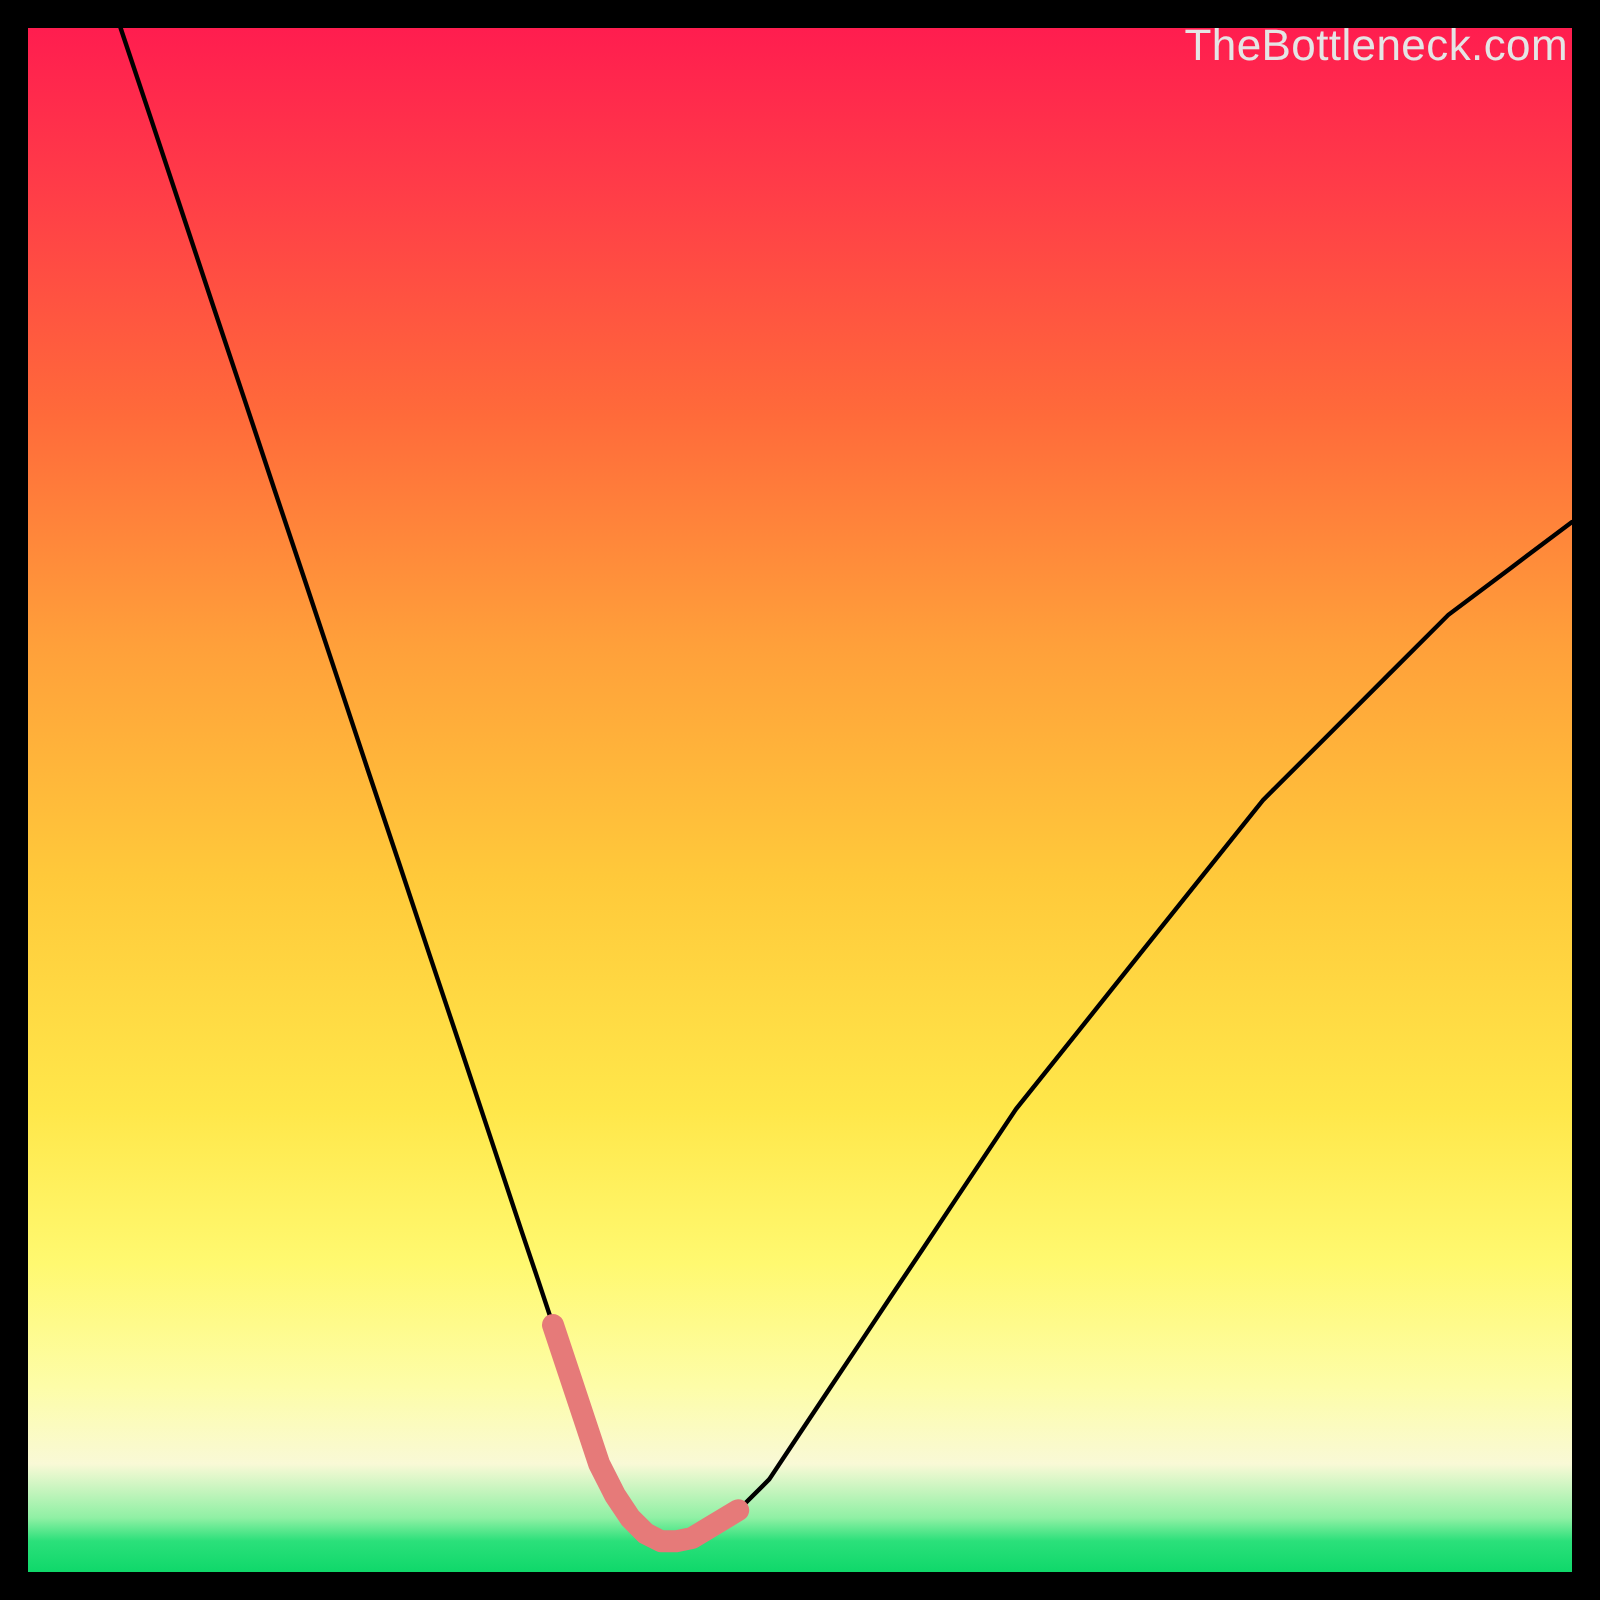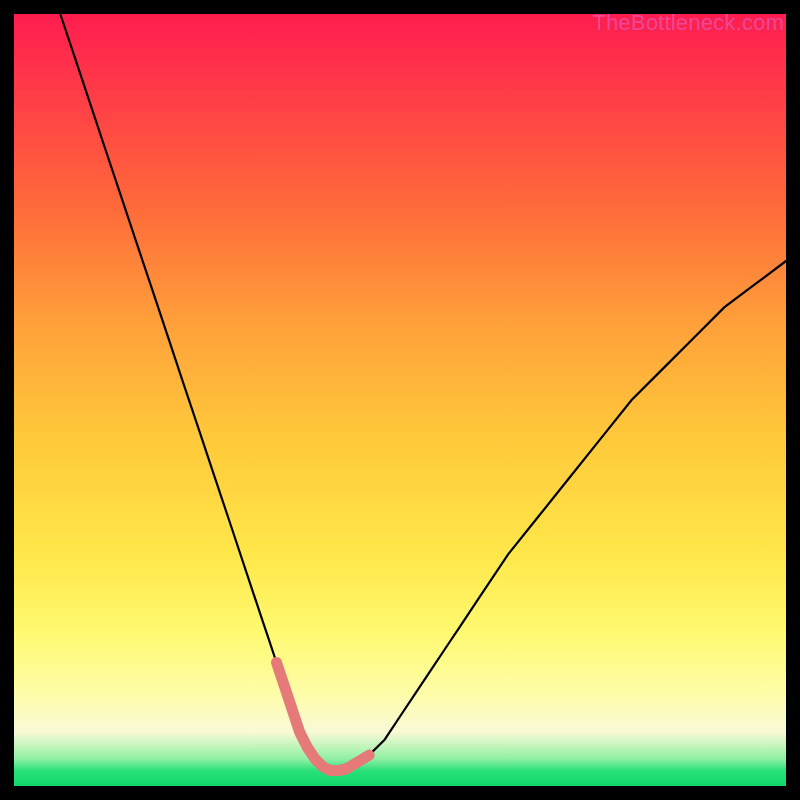--- a/index.html
+++ b/index.html
@@ -39,21 +39,21 @@
       #f9f9d6 93%,
       #8ff0a4 96.5%,
       #2be07a 98%,
       #0fd86a 100%
     );
   }
   .watermark {
     position: absolute;
     top: 10px;
     right: 16px;
-    color: #ec4899;
+    color: #e5e5e5;
     font-size: 22px;
     font-weight: 500;
     letter-spacing: 0.2px;
     user-select: none;
   }
   svg.curve {
     position: absolute;
     left: 0;
     top: 0;
     width: 772px;

